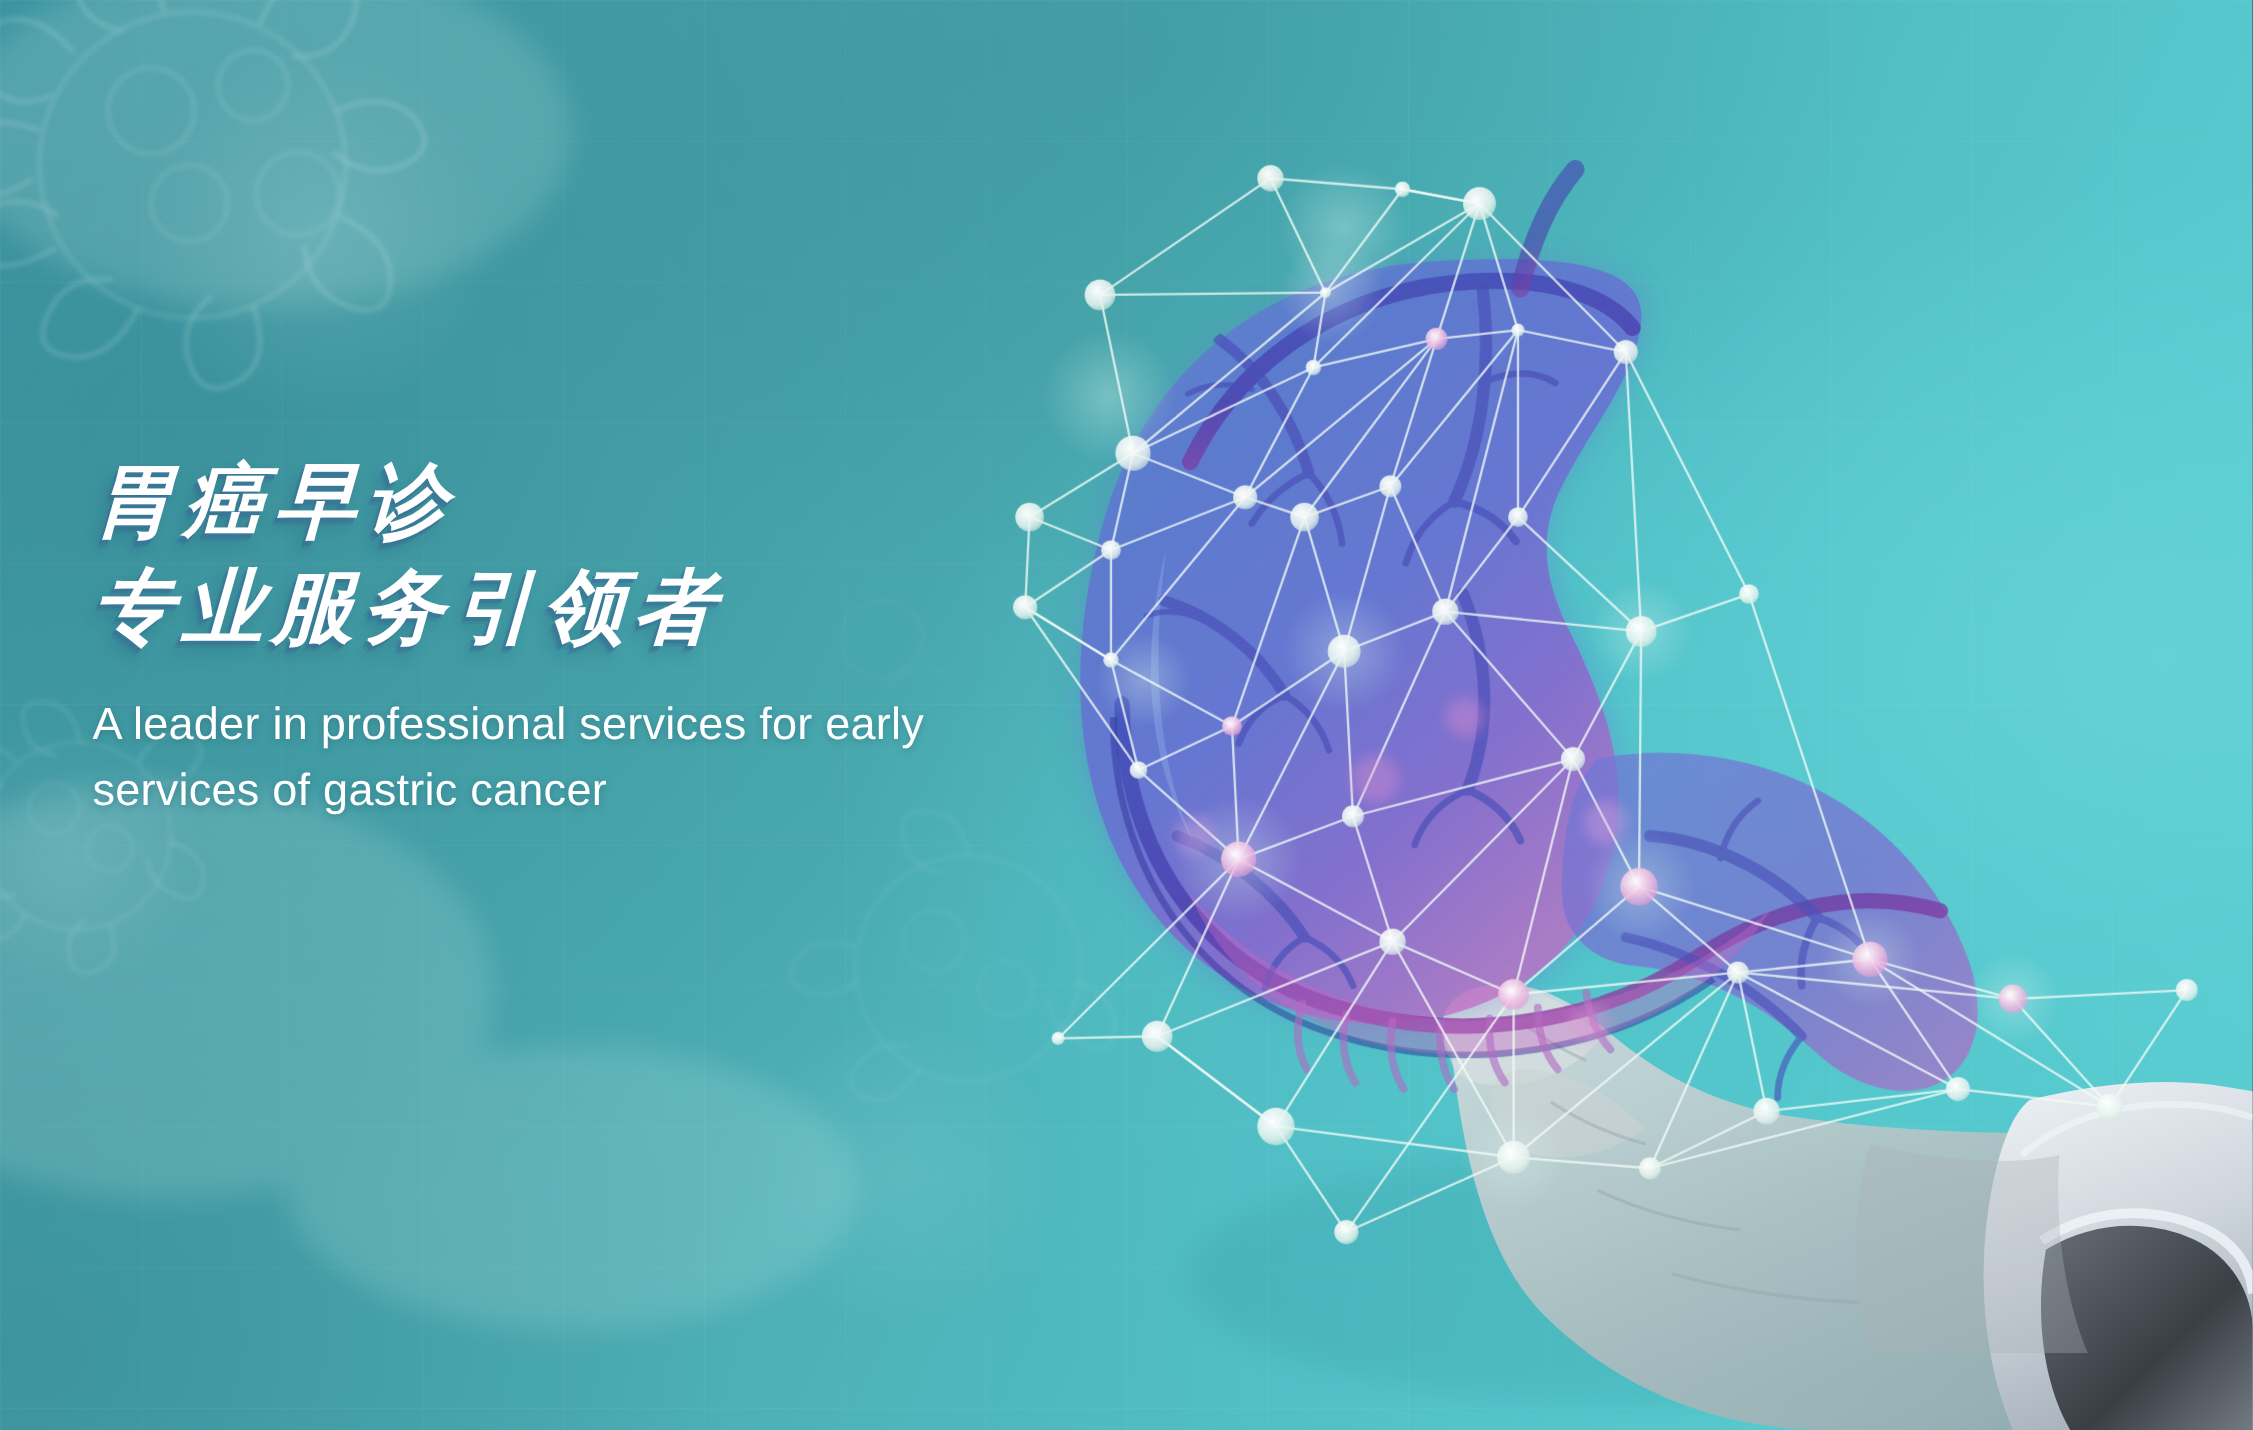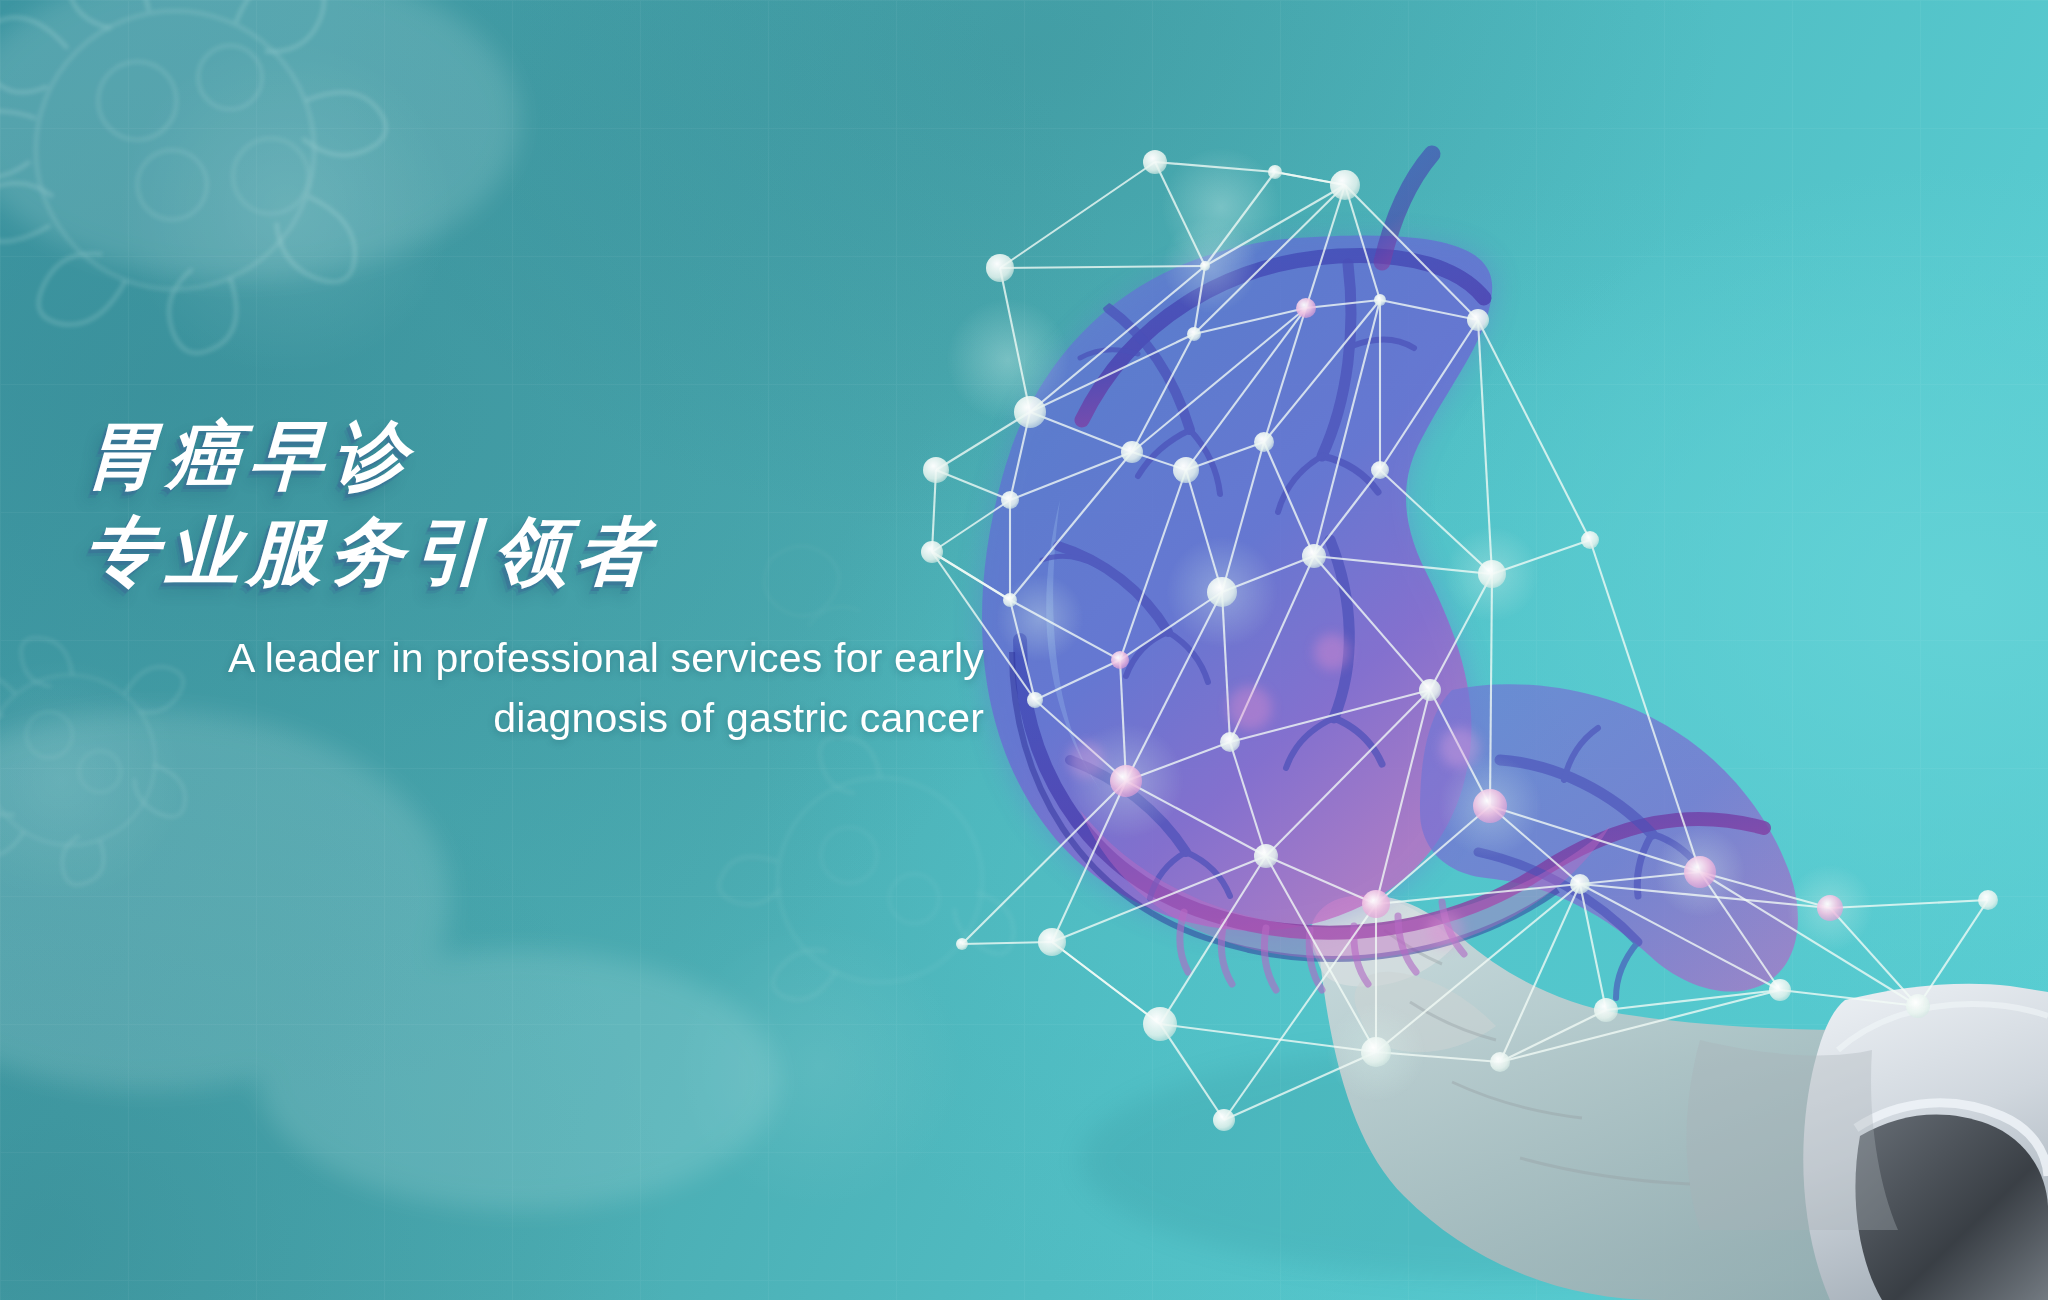--- a/index.html
+++ b/index.html
@@ -60,21 +60,21 @@
   .cn-line.l2{letter-spacing:8px;}
   .en-block{
     margin-top:28px;
     color:#ffffff;
     font-size:41px;
     line-height:60px;
     font-weight:400;
     letter-spacing:.2px;
     text-shadow:0 2px 7px rgba(24,78,92,.35);
   }
-  .en-block div{white-space:nowrap;text-align:right;}
+  .en-block div{white-space:nowrap;}
 </style>
 </head>
 <body>
 
 <div id="stage">
 
   <div class="bg-base"></div>
   <div class="bg-vignette"></div>
   <div class="bg-grid"></div>
   <div class="bg-soft"></div>
@@ -511,17 +511,17 @@
         <circle cx="1446" cy="930" r="18" fill="#df96d5"></circle>
       </g>
     </g>
   </svg>
 
   <div class="copy">
     <div class="cn-line l1">胃癌早诊</div>
     <div class="cn-line l2">专业服务引领者</div>
     <div class="en-block">
       <div>A leader in professional services for early</div>
-      <div>diagnosis of gastric cancer</div>
+      <div>services of gastric cancer</div>
     </div>
   </div>
 
 </div>
 
 </body></html>

